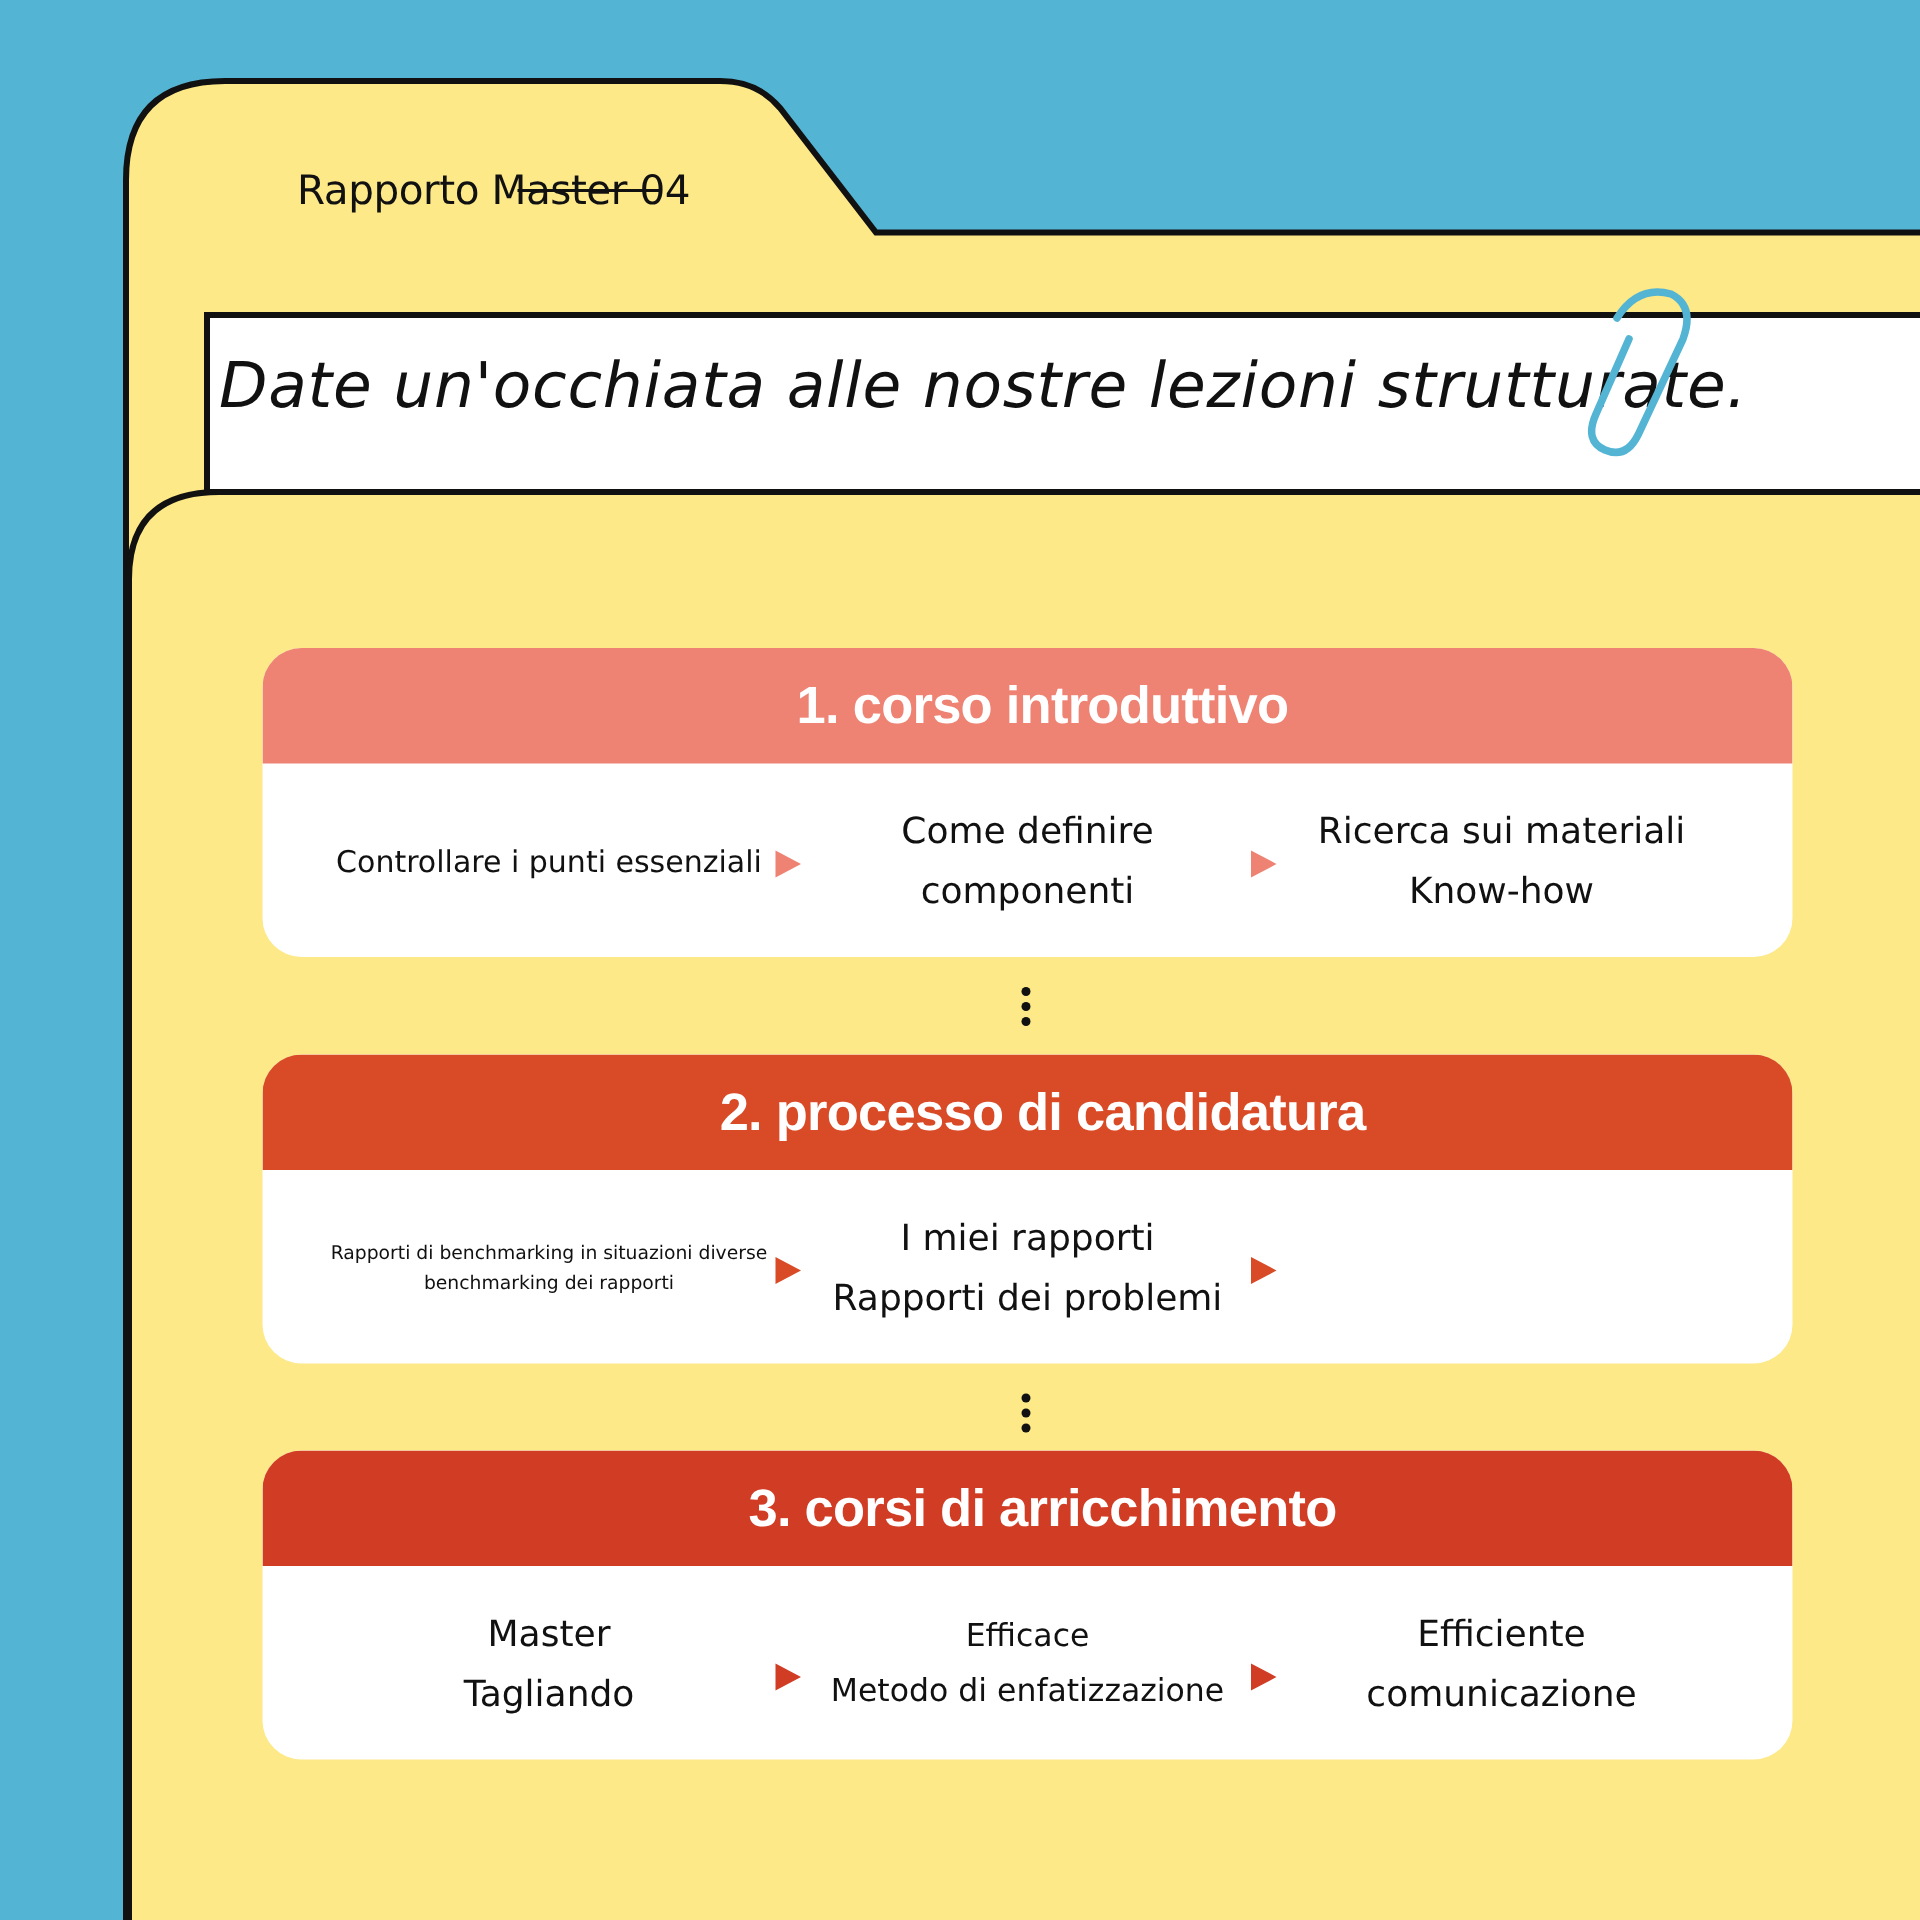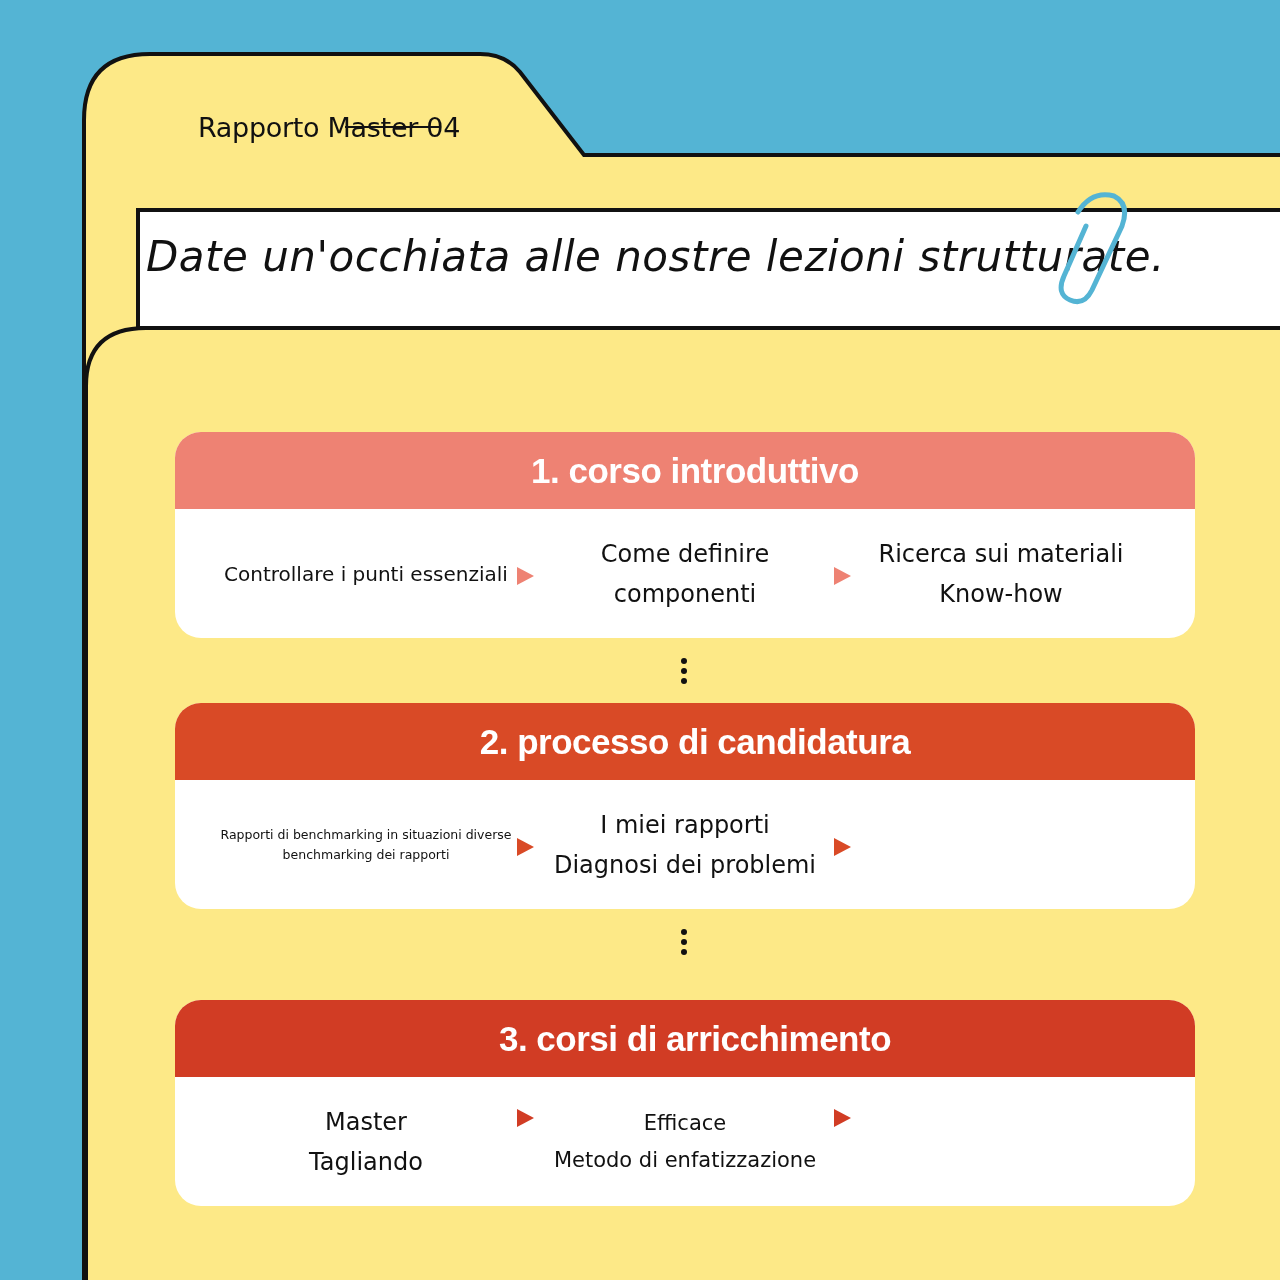--- a/index.html
+++ b/index.html
@@ -116,37 +116,41 @@
   <div class="card-head" style="background:#d94a26;">
     <span>2. processo di candidatura</span>
   </div>
   <div class="card-body">
     <div class="col c1" style="font-size:12.5px; line-height:20px;">
       <span>Rapporti di benchmarking in situazioni diverse</span>
       <span>benchmarking dei rapporti</span>
     </div>
     <div class="col c2" style="font-size:24px; line-height:40px;">
       <span>I miei rapporti</span>
-      <span>Diagnosi dei problemi</span>
+      <span>Rapporti dei problemi</span>
     </div>
   </div>
 </div>
 
-<div class="card" style="top:1000px;">
+<div class="card" style="top:967px;">
   <div class="card-head" style="background:#d13c24;">
     <span>3. corsi di arricchimento</span>
   </div>
   <div class="card-body">
     <div class="col c1" style="font-size:24px; line-height:40px;">
       <span>Master</span>
       <span>Tagliando</span>
     </div>
     <div class="col c2" style="font-size:21px; line-height:37px;">
       <span>Efficace</span>
       <span>Metodo di enfatizzazione</span>
+    </div>
+    <div class="col c3" style="font-size:24px; line-height:40px;">
+      <span>Efficiente</span>
+      <span>comunicazione</span>
     </div>
   </div>
 </div>
 
 <div class="arrow" style="left:517px; top:567px; border-left-color:#ee8273;"></div>
 <div class="arrow" style="left:834px; top:567px; border-left-color:#ee8273;"></div>
 <div class="arrow" style="left:517px; top:838px; border-left-color:#d94a26;"></div>
 <div class="arrow" style="left:834px; top:838px; border-left-color:#d94a26;"></div>
 <div class="arrow" style="left:517px; top:1109px; border-left-color:#d13c24;"></div>
 <div class="arrow" style="left:834px; top:1109px; border-left-color:#d13c24;"></div>

